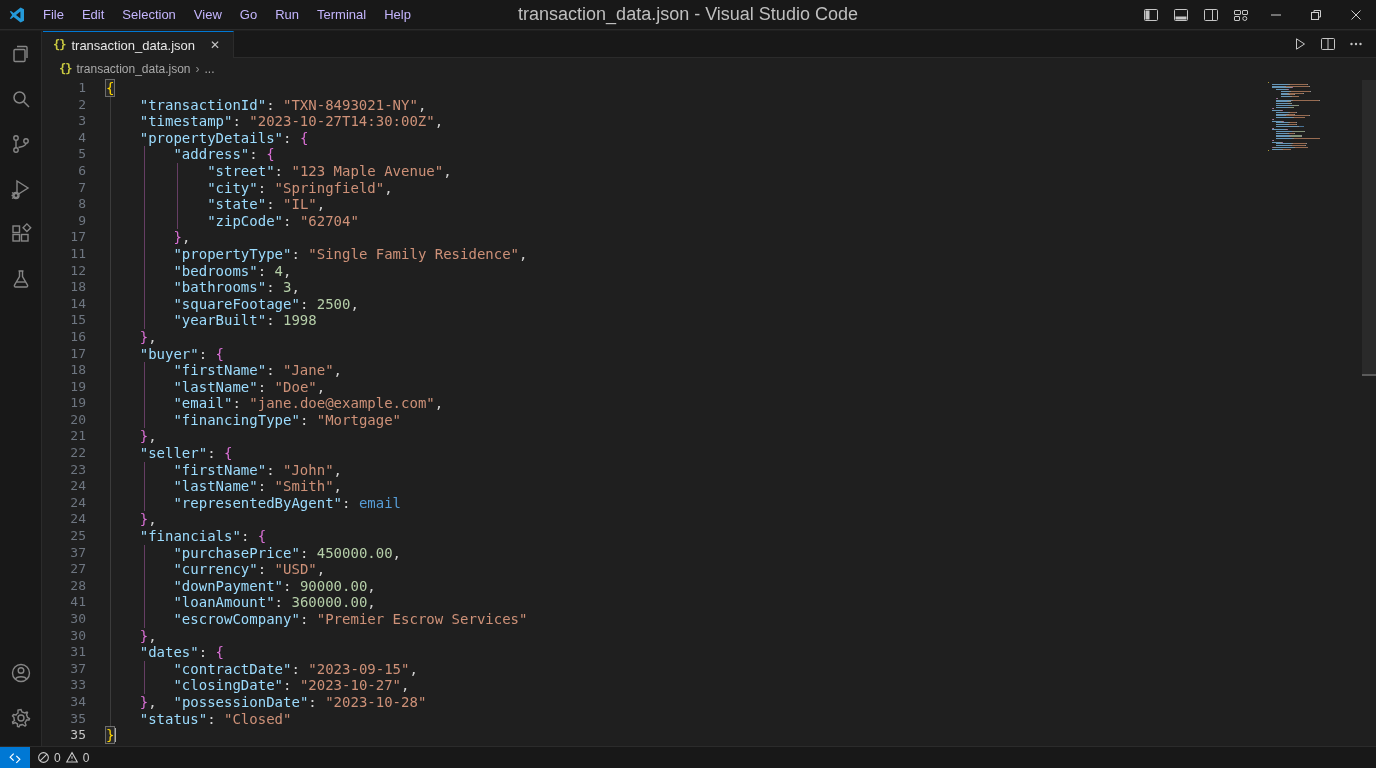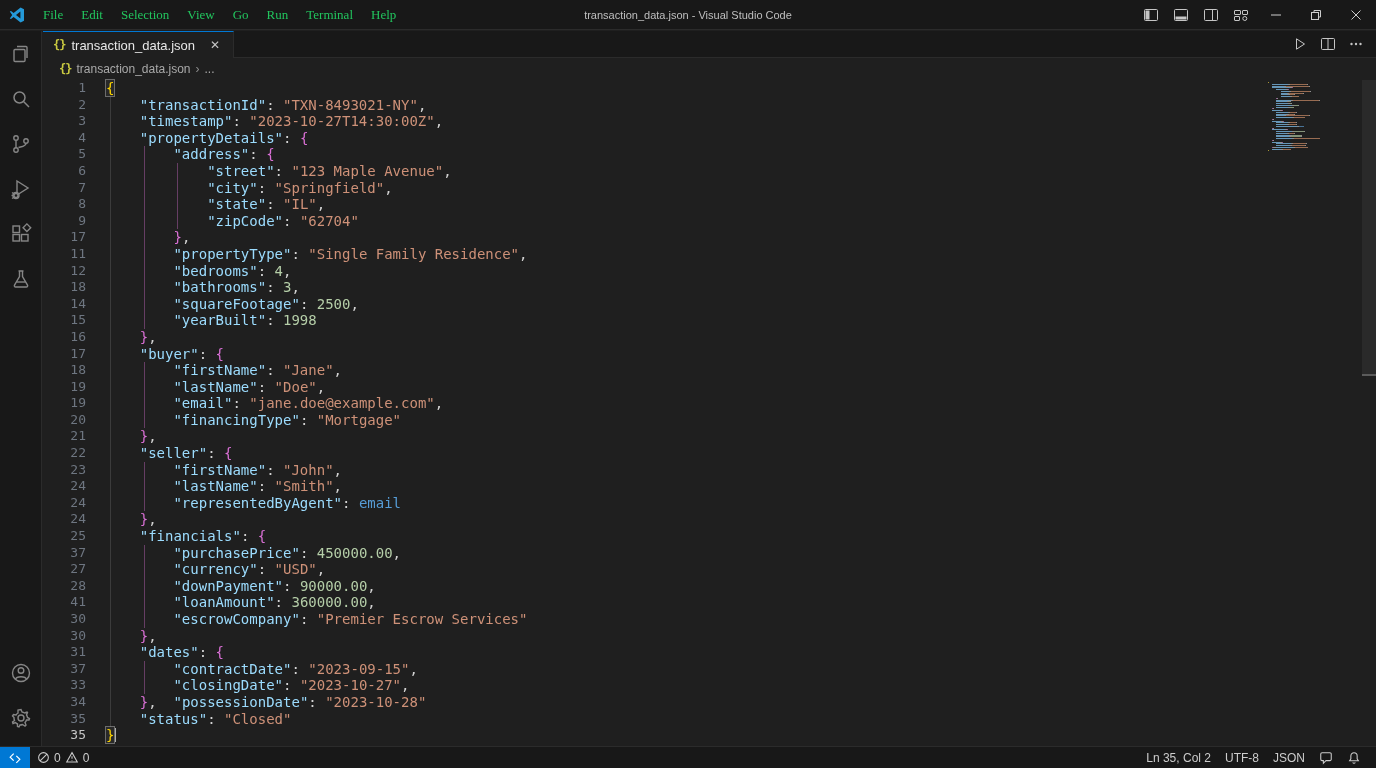--- a/index.html
+++ b/index.html
@@ -5,23 +5,23 @@
   * { margin:0; padding:0; box-sizing:border-box; }
   html,body { width:1376px; height:768px; overflow:hidden; background:#1f1f1f;
               font-family:"Liberation Sans", sans-serif; }
   .app { position:relative; width:1376px; height:768px; background:#1f1f1f; color:#cccccc; }
 
   
   .titlebar { position:absolute; left:0; top:0; width:1376px; height:30px;
               background:#181818; display:flex; align-items:center; border-bottom:1px solid #2b2b2b; }
   .logo { width:34px; display:flex; justify-content:center; align-items:center; }
   .menubar { display:flex; height:30px; align-items:center; }
-  .menu-item { padding:0 9px; font-size:13px; color:#22c55e; height:22px; line-height:22px;
-               border-radius:4px; cursor:default;font-family:Liberation Serif, serif; }
-  .win-title { position:absolute; left:50%; transform:translateX(-50%); font-size:11px; color:#bfbfbf;
+  .menu-item { padding:0 9px; font-size:13px; color:#c4b5fd; height:22px; line-height:22px;
+               border-radius:4px; cursor:default; }
+  .win-title { position:absolute; left:50%; transform:translateX(-50%); font-size:18px; color:#bfbfbf;
                white-space:nowrap; }
   .tb-right { position:absolute; right:0; top:0; height:30px; display:flex; align-items:center; }
   .tb-icon { width:30px; height:30px; display:flex; align-items:center; justify-content:center; color:#c5c5c5; }
   .win-btn { width:40px; height:30px; display:flex; align-items:center; justify-content:center; color:#cccccc; }
 
   
   .activitybar { position:absolute; left:0; top:31px; width:42px; height:715px; background:#181818;
                  border-right:1px solid #2b2b2b; display:flex; flex-direction:column; align-items:center; }
   .act-top { display:flex; flex-direction:column; align-items:center; }
   .act-bottom { margin-top:auto; display:flex; flex-direction:column; align-items:center; padding-bottom:6px; }
@@ -402,31 +402,15 @@
       <span>0</span>
       <span class="sb-icon">
         <svg width="14" height="13" viewBox="0 0 16 16" fill="none" stroke="currentColor" stroke-width="1.3">
             <path d="M8 2 L14.5 13.5 H1.5 Z"></path>
             <line x1="8" y1="6.5" x2="8" y2="9.5"></line>
             <circle cx="8" cy="11.6" r="0.6" fill="currentColor" stroke="none"></circle>
           </svg>
       </span>
       <span>0</span>
     </div>
-    <div class="sb-right">
-      <span class="sb-item">Ln 35, Col 2</span>
-      <span class="sb-item">UTF-8</span>
-      <span class="sb-item">JSON</span>
-      <span class="sb-item">
-        <svg width="14" height="14" viewBox="0 0 16 16" fill="none" stroke="currentColor" stroke-width="1.2">
-            <path d="M2 3.5 A1.5 1.5 0 0 1 3.5 2 H12.5 A1.5 1.5 0 0 1 14 3.5 V9.5 A1.5 1.5 0 0 1 12.5 11 H8 L5 14 V11 H3.5 A1.5 1.5 0 0 1 2 9.5 Z"></path>
-          </svg>
-      </span>
-      <span class="sb-item">
-        <svg width="14" height="14" viewBox="0 0 16 16" fill="none" stroke="currentColor" stroke-width="1.2">
-            <path d="M8 2 A3.6 3.6 0 0 1 11.6 5.6 V9 L13 11.2 H3 L4.4 9 V5.6 A3.6 3.6 0 0 1 8 2 Z"></path>
-            <path d="M6.6 13 A1.5 1.5 0 0 0 9.4 13"></path>
-          </svg>
-      </span>
-    </div>
   </div>
 
 </div>
 
 </body></html>

